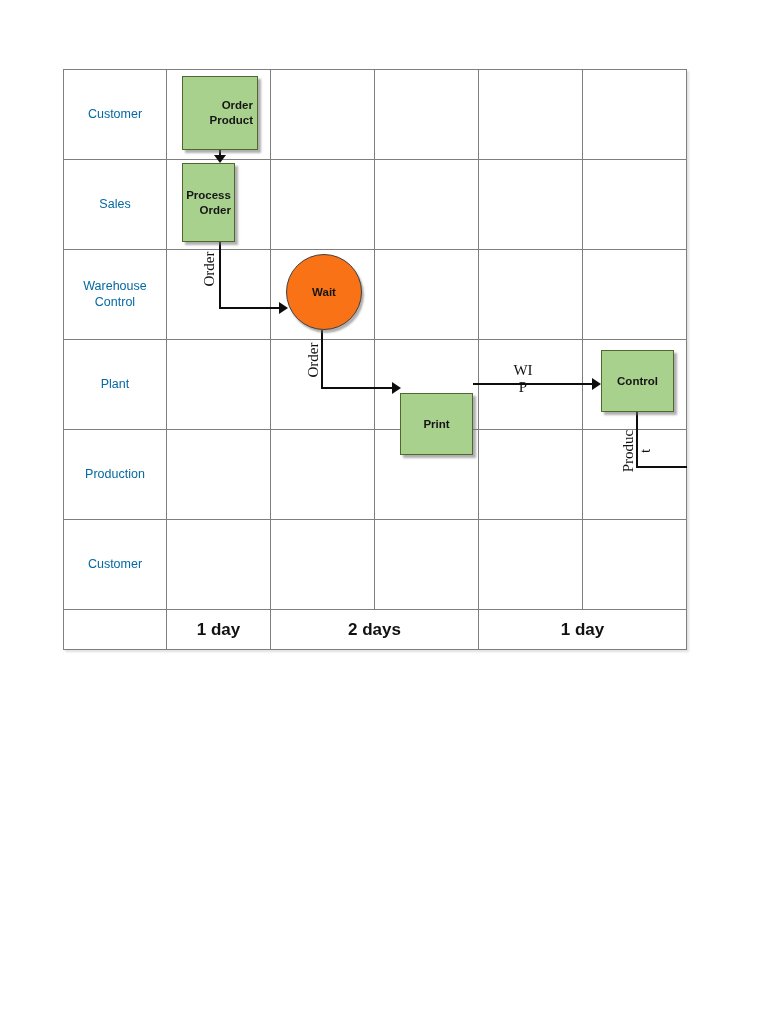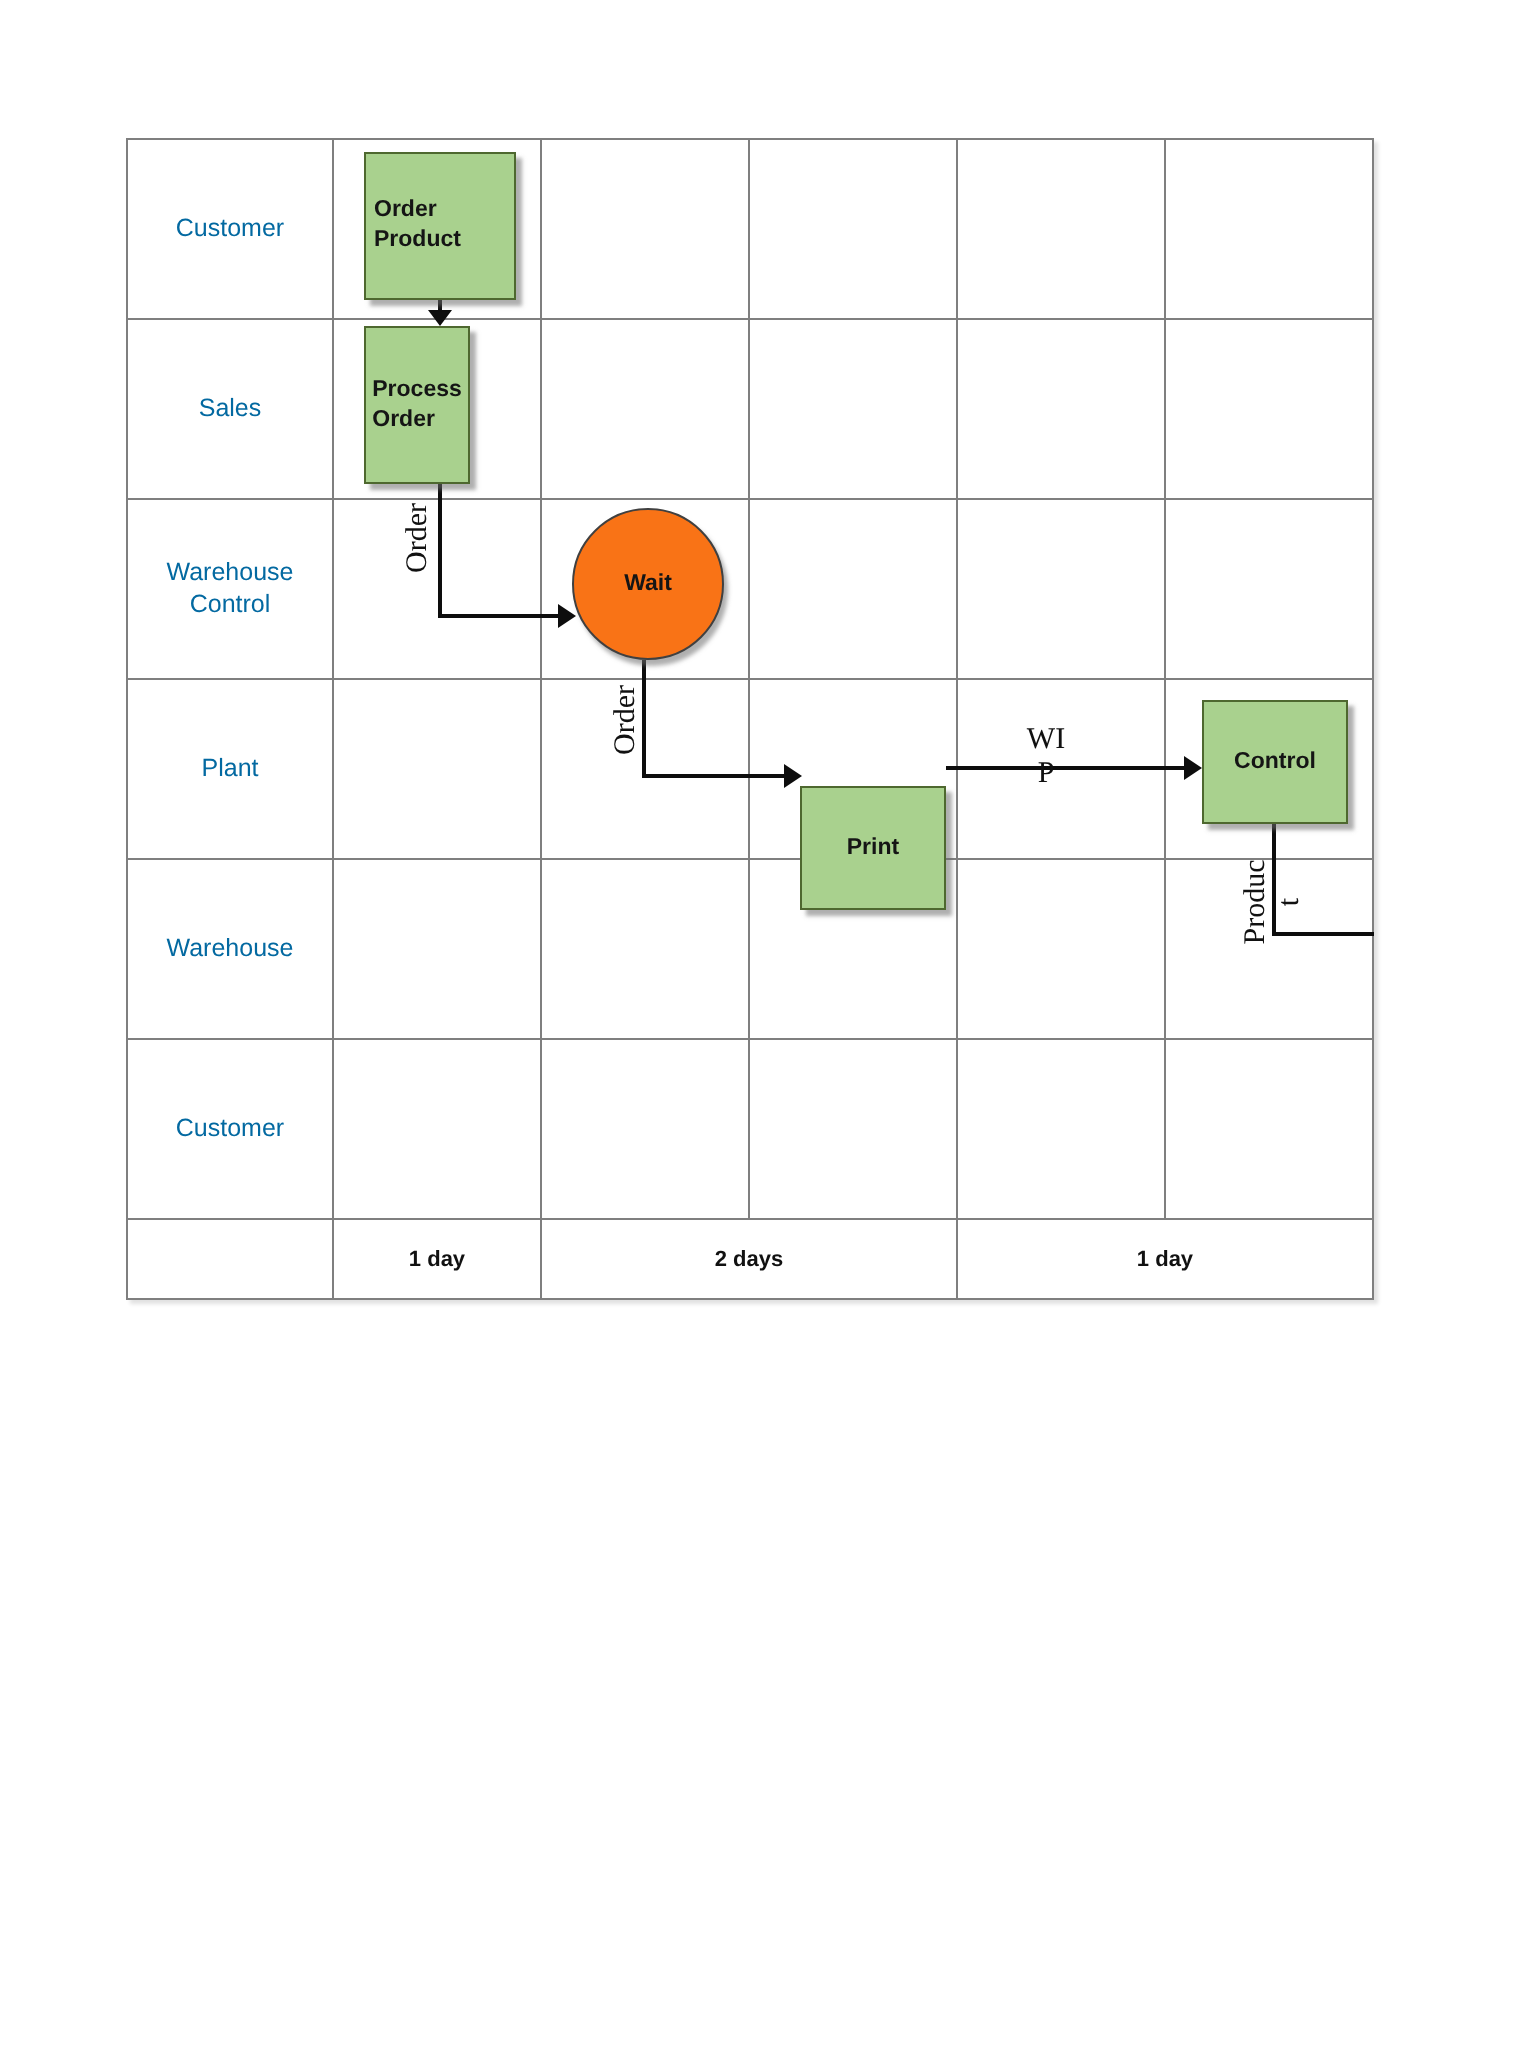--- a/index.html
+++ b/index.html
@@ -26,28 +26,28 @@
   td.lane-label {
     text-align: center; vertical-align: middle;
     font-size: 12.5px; color: #0369a1;
     line-height: 1.25;
     padding: 0 8px;
   }
   tr.lane-row { height: 90px; }
   tr.time-row { height: 40px; }
   td.time-cell {
     text-align: center; vertical-align: middle;
-    font-size: 11px; font-weight: bold; color: #111111;
+    font-size: 17px; font-weight: bold; color: #111111;
   }
 
   
   .node {
     position: absolute;
     display: flex; align-items: center; justify-content: center;
-    text-align: left;
+    text-align: right;
     font-size: 11.5px; font-weight: bold; color: #151515;
     line-height: 1.3;
     box-sizing: border-box;
   }
   .task {
     background: #a9d18e;
     border: 1.5px solid #4e682f;
     box-shadow: 3px 3px 2px rgba(110,110,110,0.55);
   }
   .delay {
@@ -123,21 +123,21 @@
     </tr>
     <tr class="lane-row">
       <td class="lane-label">Plant</td>
       <td></td>
       <td></td>
       <td></td>
       <td></td>
       <td></td>
     </tr>
     <tr class="lane-row">
-      <td class="lane-label">Warehouse</td>
+      <td class="lane-label">Production</td>
       <td></td>
       <td></td>
       <td></td>
       <td></td>
       <td></td>
     </tr>
     <tr class="lane-row">
       <td class="lane-label">Customer</td>
       <td></td>
       <td></td>

